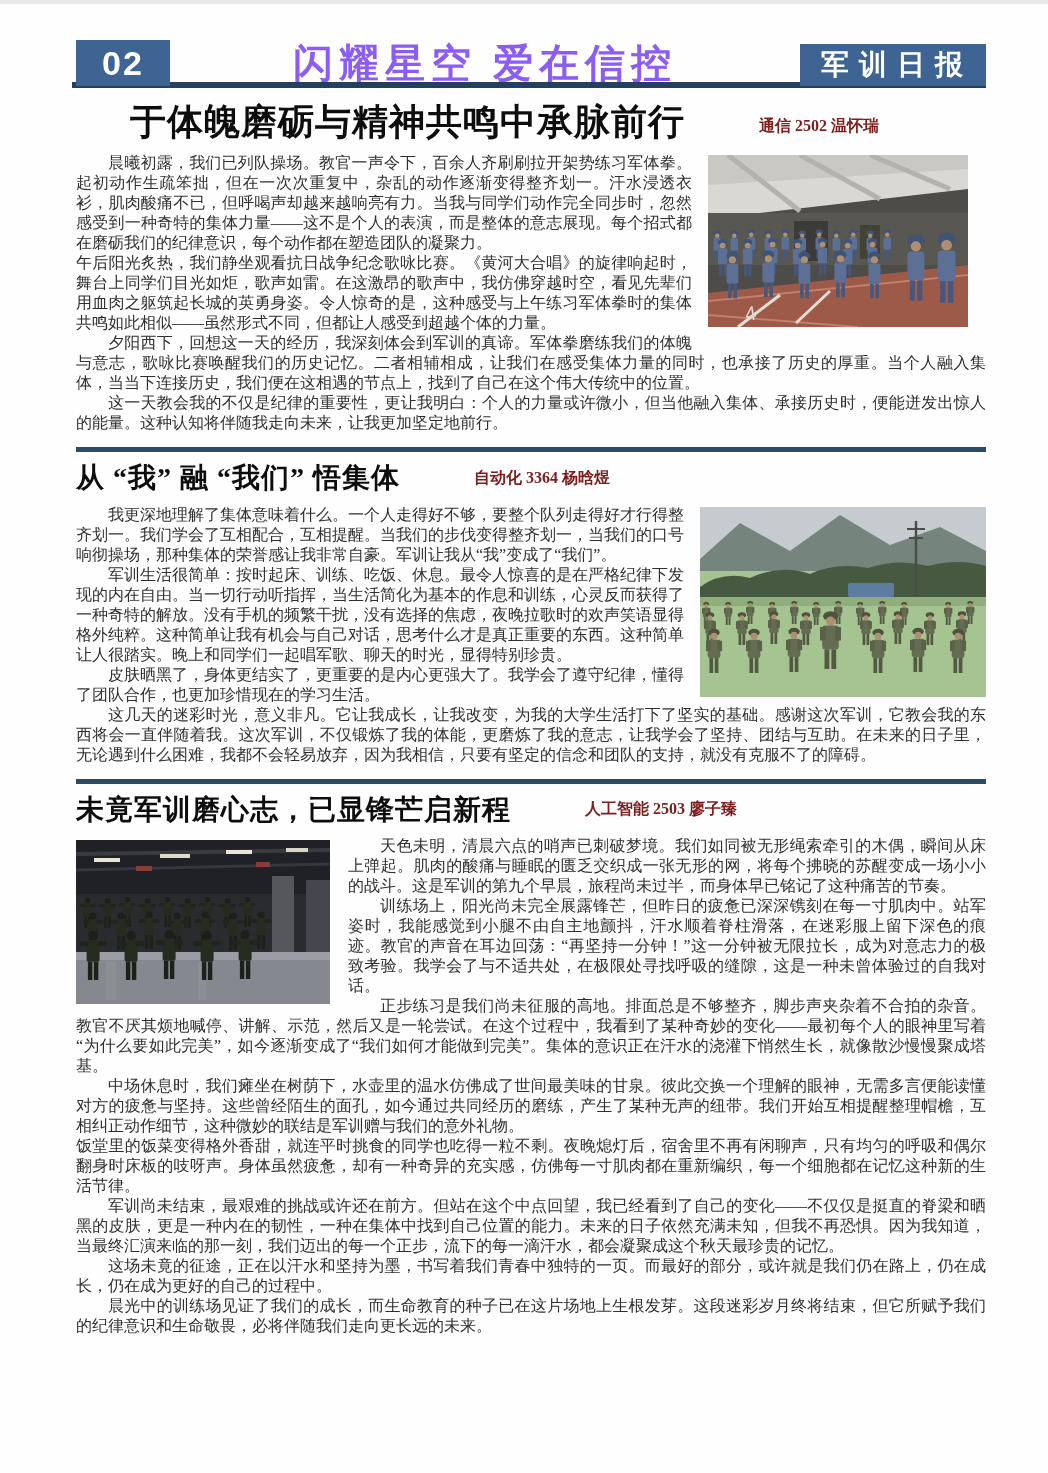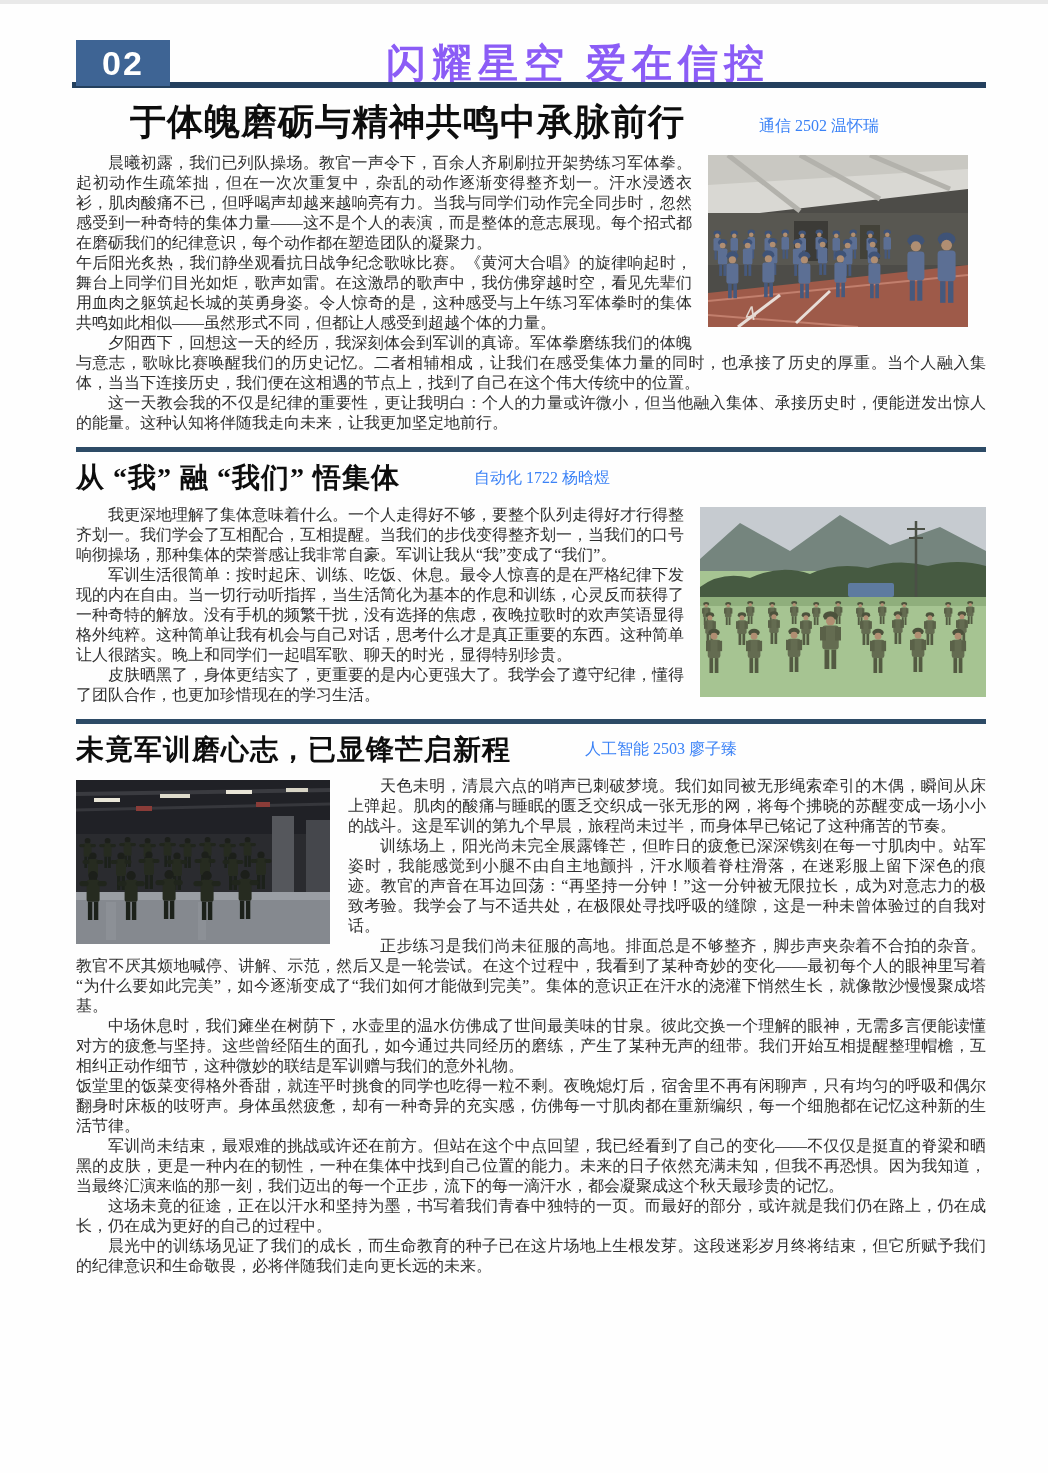--- a/index.html
+++ b/index.html
@@ -18,40 +18,41 @@
   .masthead{position:relative;display:flex;align-items:flex-end;height:52px;margin-bottom:16px;}
   .masthead-rule{position:absolute;left:-4px;right:0;bottom:-2px;height:6px;background:#24405e;}
   .badge{position:relative;z-index:2;background:#3e6494;color:#ffffff;display:flex;align-items:center;justify-content:center;}
   .badge-num{width:94px;height:46px;font-family:"Liberation Sans","DejaVu Sans",sans-serif;font-size:34px;font-weight:bold;letter-spacing:2px;}
   .badge-paper{width:186px;height:42px;font-size:28px;font-weight:bold;letter-spacing:10px;padding-left:8px;box-sizing:border-box;}
   .masthead-slogan{flex:1;text-align:center;font-size:40px;font-weight:900;letter-spacing:6px;color:#8b5cf6;line-height:1;padding-bottom:2px;}
   
   .title-row{display:flex;align-items:flex-end;margin:0 0 10px 0;gap:40px;}
   .title-row h2{margin:0;font-size:28px;line-height:1.15;font-weight:900;color:#0d0d0d;letter-spacing:1px;}
   .title-row.center-ish h2{margin-left:54px;font-size:36px;}
-  .byline{font-size:16px;color:#3b82f6;margin-left:34px;padding-bottom:6px;white-space:nowrap;}
+  .byline{font-size:16px;color:#7f1d1d;margin-left:34px;padding-bottom:6px;white-space:nowrap;font-weight:bold;}
   .article-body{font-size:16px;line-height:20px;text-align:justify;}
   .article-body p{margin:0;text-indent:2em;}
   .article-body p.flush{text-indent:0;}
   figure.photo{margin:0;line-height:0;}
   figure.photo.right{float:right;margin:2px 18px 8px 16px;}
   figure.photo.right2{float:right;margin:2px 0 8px 16px;}
   figure.photo.left{float:left;margin:4px 18px 6px 0;}
   .divider{height:5px;background:#2d4b66;margin:14px 0 10px 0;clear:both;}
   .clearfix::after{content:"";display:table;clear:both;}
 </style>
 </head>
 <body>
 
 <div class="page">
 
   <header class="masthead">
     <div class="masthead-rule"></div>
     <div class="badge badge-num">02</div>
     <div class="masthead-slogan">闪耀星空  爱在信控</div>
+    <div class="badge badge-paper">军训日报</div>
   </header>
 
   <section>
     <div class="title-row center-ish">
       <h2>于体魄磨砺与精神共鸣中承脉前行</h2>
       <span class="byline">通信 2502 温怀瑞</span>
     </div>
     <div class="article-body clearfix">
       <figure class="photo right">
         <svg width="260" height="172" viewBox="0 0 260 172" xmlns="http://www.w3.org/2000/svg">
@@ -117,21 +118,21 @@
       <p>夕阳西下，回想这一天的经历，我深刻体会到军训的真谛。军体拳磨练我们的体魄与意志，歌咏比赛唤醒我们的历史记忆。二者相辅相成，让我们在感受集体力量的同时，也承接了历史的厚重。当个人融入集体，当当下连接历史，我们便在这相遇的节点上，找到了自己在这个伟大传统中的位置。</p>
       <p>这一天教会我的不仅是纪律的重要性，更让我明白：个人的力量或许微小，但当他融入集体、承接历史时，便能迸发出惊人的能量。这种认知将伴随我走向未来，让我更加坚定地前行。</p>
     </div>
   </section>
 
   <div class="divider"></div>
 
   <section>
     <div class="title-row">
       <h2>从 “我” 融 “我们” 悟集体</h2>
-      <span class="byline">自动化 1722 杨晗煜</span>
+      <span class="byline">自动化 3364 杨晗煜</span>
     </div>
     <div class="article-body clearfix">
       <figure class="photo right2">
         <svg width="286" height="190" viewBox="0 0 286 190" xmlns="http://www.w3.org/2000/svg">
           <defs>
             <g id="sg">
                 <path d="M2 5 a5 3.5 0 0 1 10 0 l-1 2 h-8 z" fill="#4c523c"></path>
                 <circle cx="7" cy="8" r="3" fill="#b08e72"></circle>
                 <rect x="1.5" y="11" width="11" height="16" rx="2" fill="#646c51"></rect>
                 <rect x="0" y="12" width="4" height="9" fill="#5a6148"></rect>
@@ -181,20 +182,21 @@
               <use href="#sg" transform="translate(86,119) scale(1.15)"></use>
               <use href="#sg" transform="translate(170,120) scale(1.15)"></use>
               <use href="#sg" transform="translate(210,119) scale(1.15)"></use>
               <use href="#sg" transform="translate(250,120) scale(1.15)"></use>
             </g>
         </svg>
       </figure>
       <p>我更深地理解了集体意味着什么。一个人走得好不够，要整个队列走得好才行得整齐划一。我们学会了互相配合，互相提醒。当我们的步伐变得整齐划一，当我们的口号响彻操场，那种集体的荣誉感让我非常自豪。军训让我从“我”变成了“我们”。</p>
       <p>军训生活很简单：按时起床、训练、吃饭、休息。最令人惊喜的是在严格纪律下发现的内在自由。当一切行动听指挥，当生活简化为基本的作息和训练，心灵反而获得了一种奇特的解放。没有手机的频繁干扰，没有选择的焦虑，夜晚拉歌时的欢声笑语显得格外纯粹。这种简单让我有机会与自己对话，思考什么才是真正重要的东西。这种简单让人很踏实。晚上和同学们一起唱军歌、聊天的时光，显得特别珍贵。</p>
       <p>皮肤晒黑了，身体更结实了，更重要的是内心更强大了。我学会了遵守纪律，懂得了团队合作，也更加珍惜现在的学习生活。</p>
+      <p>这几天的迷彩时光，意义非凡。它让我成长，让我改变，为我的大学生活打下了坚实的基础。感谢这次军训，它教会我的东西将会一直伴随着我。这次军训，不仅锻炼了我的体能，更磨炼了我的意志，让我学会了坚持、团结与互助。在未来的日子里，无论遇到什么困难，我都不会轻易放弃，因为我相信，只要有坚定的信念和团队的支持，就没有克服不了的障碍。</p>
     </div>
   </section>
 
   <div class="divider"></div>
 
   <section>
     <div class="title-row">
       <h2>未竟军训磨心志，已显锋芒启新程</h2>
       <span class="byline">人工智能 2503 廖子臻</span>
     </div>

